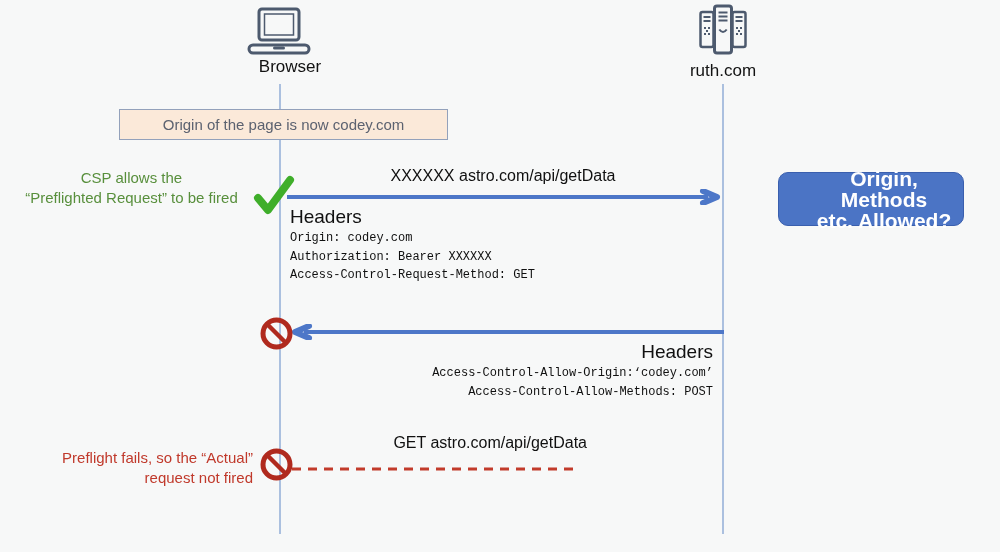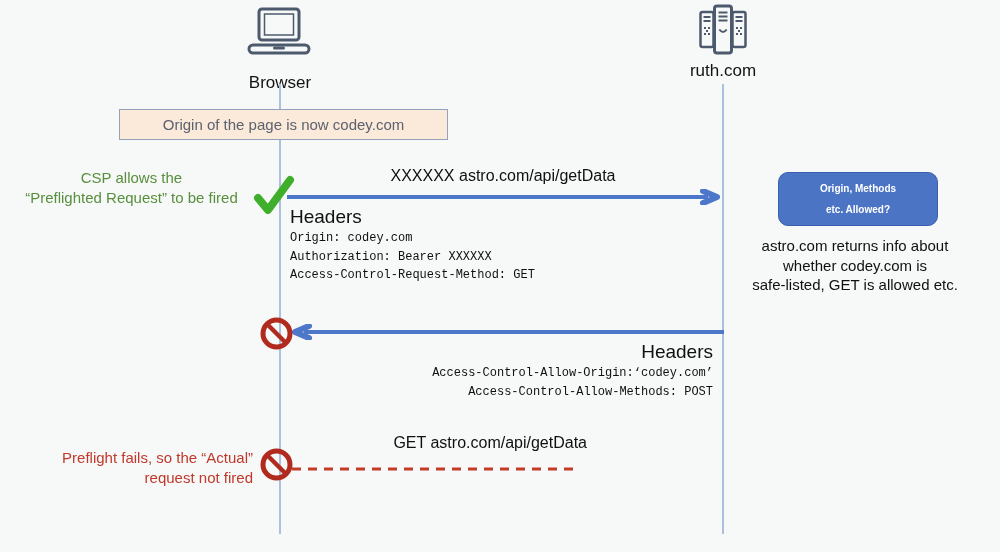--- a/index.html
+++ b/index.html
@@ -59,28 +59,29 @@
     font-size: 12px;
     line-height: 18.5px;
     white-space: nowrap;
   }
   .right-align { text-align: right; }
   .decision-box {
     background: #4b74c5;
     border: 1px solid #3a5fae;
     border-radius: 10px;
     color: #ffffff;
-    font-size: 10px;
+    font-size: 21px;
     font-weight: 600;
     line-height: 21px;
     display: flex;
     flex-direction: column;
     align-items: center;
     justify-content: center;
     text-align: center;
+    padding-left: 26px;
   }
   .server-note {
     font-size: 15px;
     line-height: 19.5px;
     color: #101010;
     text-align: center;
   }
   .line-block span { display: block; }
 </style>
 </head>
@@ -89,21 +90,21 @@
 <div class="canvas">
 
   <div class="abs" style="left:246px; top:7px; width:66px; height:50px;">
     <svg width="66" height="50" viewBox="0 0 66 50">
       <rect x="13" y="2" width="40" height="31" rx="3" fill="none" stroke="#4d5a6e" stroke-width="3"></rect>
       <rect x="18.5" y="7" width="29" height="21" fill="none" stroke="#4d5a6e" stroke-width="1.5"></rect>
       <rect x="3" y="38" width="60" height="8" rx="4" fill="none" stroke="#4d5a6e" stroke-width="3"></rect>
       <rect x="27" y="39.5" width="12" height="3" rx="1.5" fill="#4d5a6e"></rect>
     </svg>
   </div>
-  <div class="abs actor-label" style="left:219px; top:57px; width:122px;margin-top:16px;">Browser</div>
+  <div class="abs actor-label" style="left:229px; top:57px; width:122px;">Browser</div>
 
   <div class="abs" style="left:698px; top:4px; width:50px; height:54px;">
     <svg width="50" height="54" viewBox="0 0 50 54">
       <rect x="2.5" y="8" width="13" height="35" rx="2" fill="none" stroke="#4d5a6e" stroke-width="2.5"></rect>
       <rect x="34.5" y="8" width="13" height="35" rx="2" fill="none" stroke="#4d5a6e" stroke-width="2.5"></rect>
       <line x1="5.5" y1="13" x2="12.5" y2="13" stroke="#4d5a6e" stroke-width="2"></line>
       <line x1="5.5" y1="17" x2="12.5" y2="17" stroke="#4d5a6e" stroke-width="2"></line>
       <line x1="37.5" y1="13" x2="44.5" y2="13" stroke="#4d5a6e" stroke-width="2"></line>
       <line x1="37.5" y1="17" x2="44.5" y2="17" stroke="#4d5a6e" stroke-width="2"></line>
       <g fill="#4d5a6e">
@@ -157,25 +158,20 @@
     <div class="mono-line">Origin: codey.com</div>
     <div class="mono-line">Authorization: Bearer XXXXXX</div>
     <div class="mono-line">Access-Control-Request-Method: GET</div>
   </div>
 
   <div class="abs decision-box line-block" style="left:778px; top:172px; width:158px; height:52px;">
     <span>Origin, Methods</span>
     <span>etc. Allowed?</span>
   </div>
 
-  <div class="abs server-note line-block" style="left:745px; top:236px; width:220px;">
-    <span>astro.com returns info about</span>
-    <span>whether codey.com is</span>
-    <span>safe-listed, GET is allowed etc.</span>
-  </div>
 
   <div class="abs" style="left:290px; top:324px; width:434px; height:16px;">
     <svg width="434" height="16" viewBox="0 0 434 16">
       <line x1="14" y1="8" x2="434" y2="8" stroke="#4d77c8" stroke-width="4"></line>
       <path d="M19 2 L5 8 L19 14" fill="none" stroke="#4d77c8" stroke-width="6" stroke-linecap="round" stroke-linejoin="round"></path>
     </svg>
   </div>
   <div class="abs" style="left:259px; top:316px; width:35px; height:35px;">
     <svg width="35" height="35" viewBox="0 0 35 35">
       <circle cx="17.5" cy="17.5" r="13.5" fill="none" stroke="#b02a1e" stroke-width="5"></circle>

